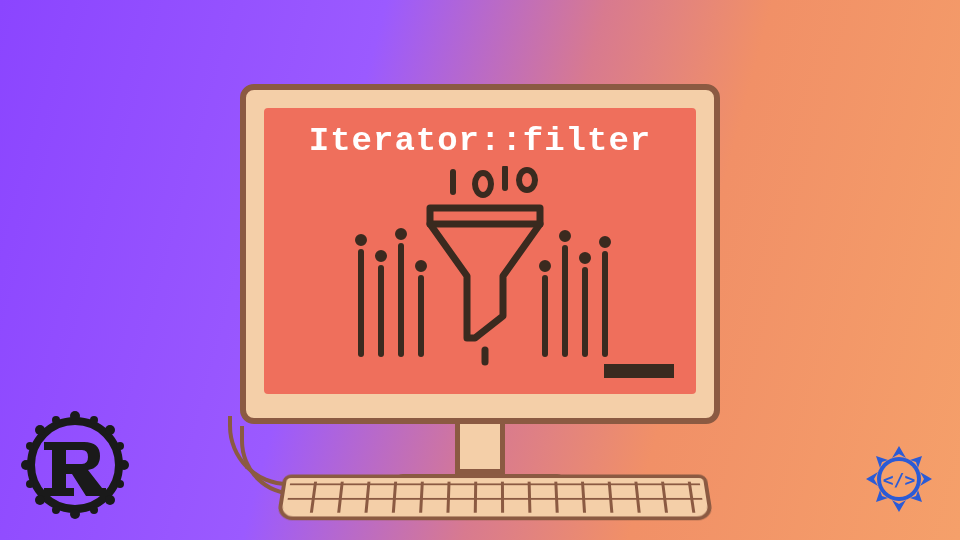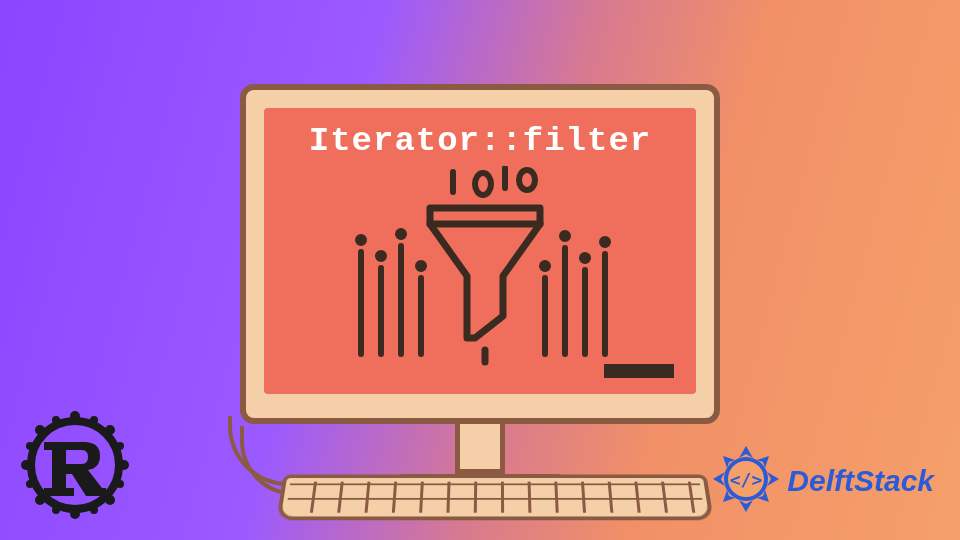--- a/index.html
+++ b/index.html
@@ -245,14 +245,13 @@
           <path d="M58 12 L46 16 L52 18 L54 24 Z"></path>
           <path d="M12 58 L24 54 L18 52 L16 46 Z"></path>
           <path d="M58 58 L46 54 L52 52 L54 46 Z"></path>
         </g>
         <circle cx="35" cy="35" r="22" fill="#2b5bd6"></circle>
         <circle cx="35" cy="35" r="18" fill="#f5a06a"></circle>
         <text x="35" y="42" text-anchor="middle" font-size="18" font-family="monospace" font-weight="bold" fill="#2b5bd6">&lt;/&gt;</text>
       </g>
     </svg>
   </span>
-  <span class="delft-text">DelftStack</span>
 </div>
 
 </body></html>

